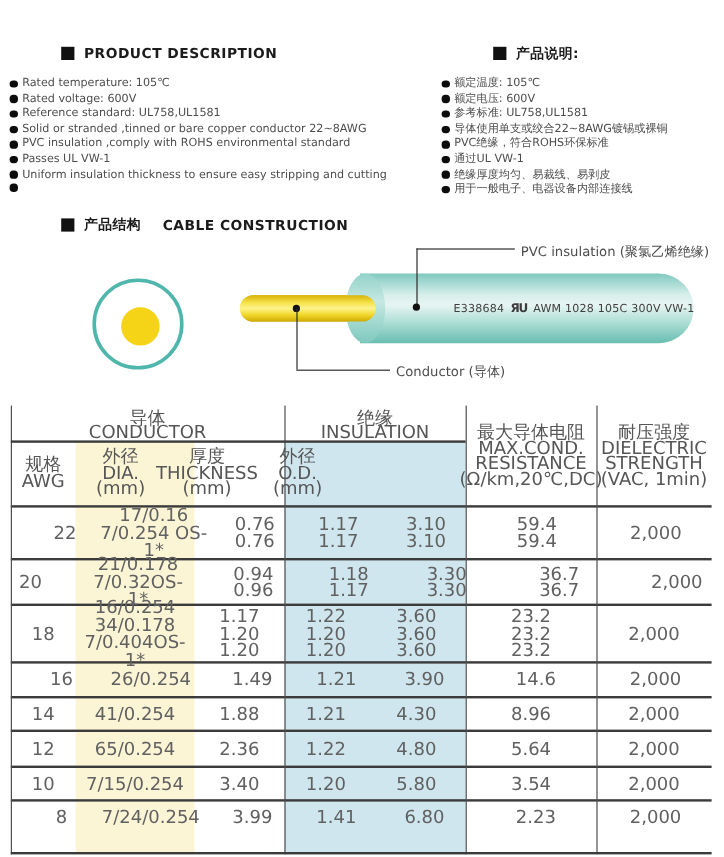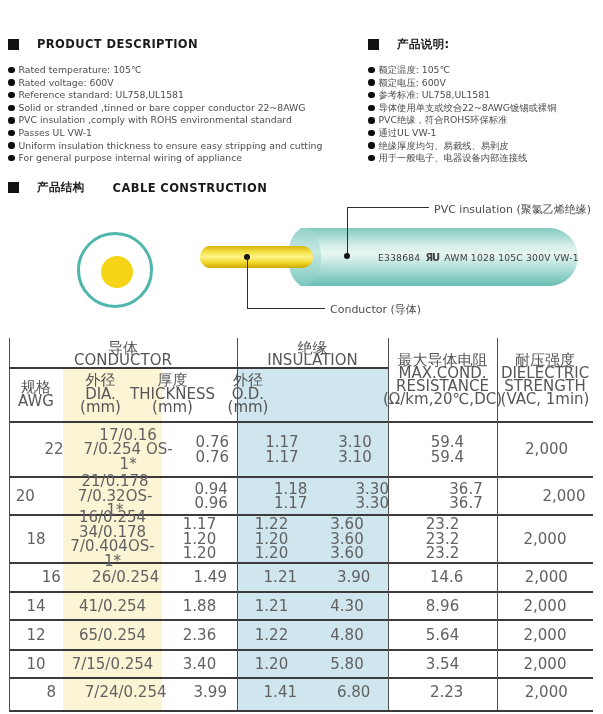--- a/index.html
+++ b/index.html
@@ -1,21 +1,21 @@
 <!DOCTYPE html>
 <html><head>
 <meta charset="utf-8">
 <style>
   html,body{margin:0;padding:0;background:#ffffff;}
   body{width:603px;height:714px;position:relative;overflow:hidden;
        font-family:"DejaVu Sans",sans-serif;color:#4a4a4a;}
 
   
-  .sec-header{position:absolute;display:flex;align-items:center;gap:18px;
-              font-size:11.5px;font-weight:bold;color:#1b1b1b;letter-spacing:.4px;}
+  .sec-header{position:absolute;display:flex;align-items:center;gap:8px;
+              font-size:11.5px;font-weight:bold;color:#1b1b1b;letter-spacing:.4px;margin-left:43px;}
   .sq{width:11px;height:11px;background:#111;display:inline-block;flex:0 0 auto;}
 
   
   .blist{position:absolute;display:flex;flex-direction:column;gap:2.6px;}
   .bitem{display:flex;align-items:center;gap:4px;font-size:9.3px;color:#4d4d4d;
          line-height:10px;white-space:nowrap;}
   .dotb{width:6.5px;height:6.5px;border-radius:50%;background:#0c0c0c;flex:0 0 auto;}
 
   
   #diagram{position:absolute;left:0;top:195px;width:603px;height:140px;}
@@ -51,21 +51,21 @@
   .hcell{display:flex;flex-direction:column;align-items:center;justify-content:center;
          line-height:13.5px;color:#565656;text-align:center;}
   .hcell-tall{position:absolute;top:0;height:83px;display:flex;flex-direction:column;align-items:center;
               justify-content:center;line-height:13px;color:#565656;text-align:center;}
   #tbody{position:absolute;left:0;top:83px;width:584px;z-index:1;}
   .trow{display:flex;box-sizing:border-box;border-top:2px solid #3b3b3b;}
   .tcell{display:flex;flex-direction:column;align-items:center;justify-content:center;
          line-height:14.5px;text-align:center;}
   .c1{width:54px;} .c2{width:99px;} .c3{width:75px;} .c4{width:69px;}
   .c5{width:82px;} .c6{width:109px;} .c7{width:96px;}
-  .h49{height:55px;padding-left:19px;} .h50{height:38px;gap:36px;} .h48{height:48px;} .h29{height:29px;padding-left:16px;}
+  .h49{height:44px;padding-left:19px;} .h50{height:38px;gap:36px;} .h48{height:48px;} .h29{height:29px;padding-left:16px;}
   .h28{height:28px;} .h30{height:30px;}
 </style>
 </head>
 <body>
 
 <div class="sec-header" style="left:8px;top:37px;">
   <span class="sq"></span>
   <span>PRODUCT DESCRIPTION</span>
 </div>
 <div class="blist" style="left:8px;top:65px;">
@@ -92,21 +92,20 @@
   <div class="bitem">
       <span class="dotb"></span>
       <span>Passes UL VW-1</span>
     </div>
   <div class="bitem">
       <span class="dotb"></span>
       <span>Uniform insulation thickness to ensure easy stripping and cutting</span>
     </div>
   <div class="bitem">
       <span class="dotb"></span>
-      <span>For general purpose internal wiring of appliance</span>
     </div>
 </div>
 
 <div class="sec-header" style="left:368px;top:37px;">
   <span class="sq"></span>
   <span>产品说明:</span>
 </div>
 <div class="blist" style="left:368px;top:65px;">
   <div class="bitem">
       <span class="dotb"></span>

